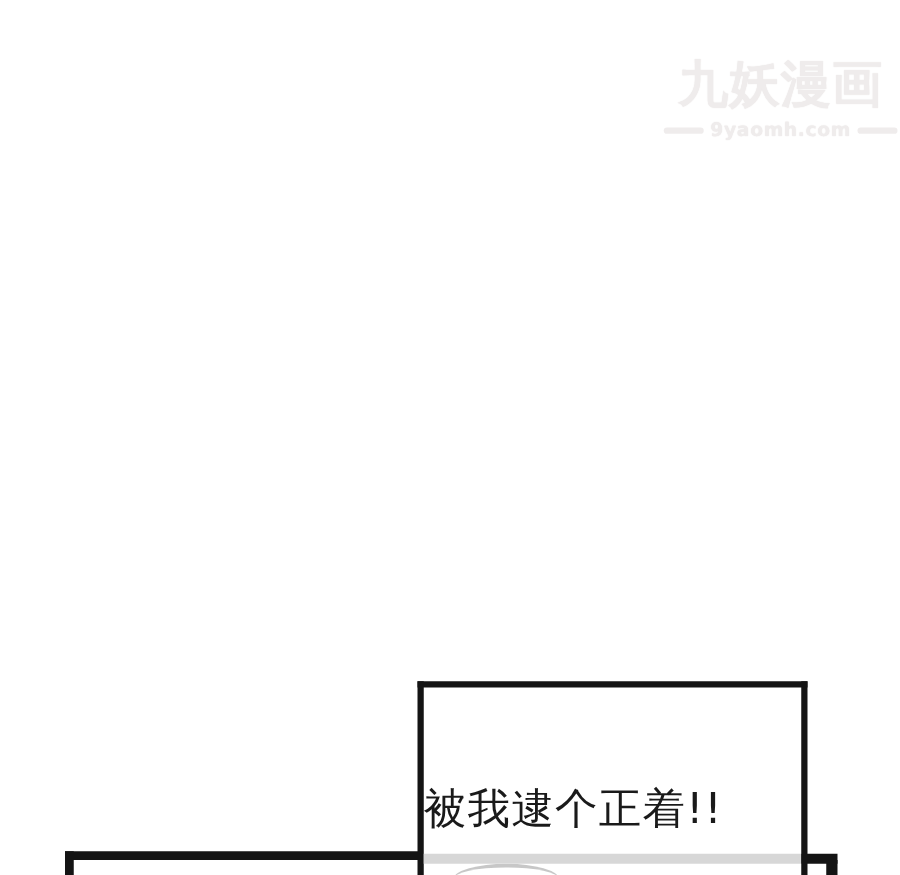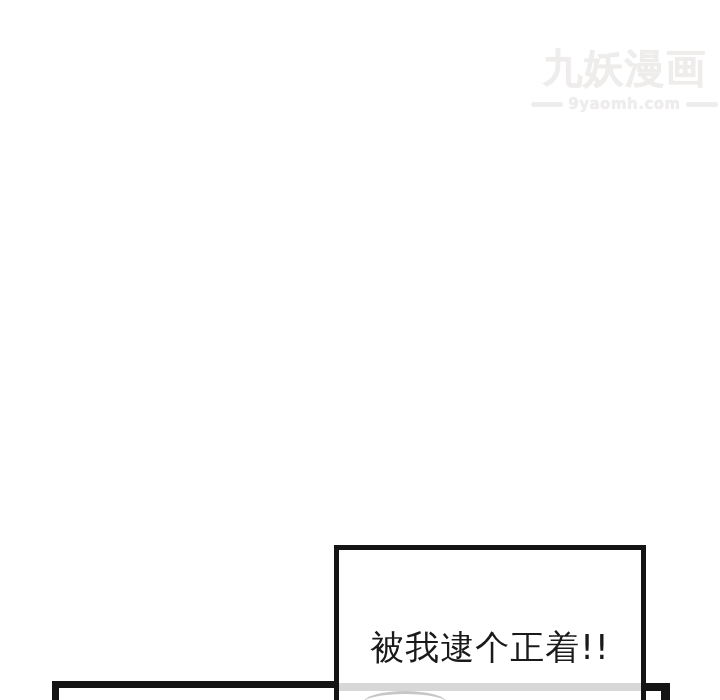--- a/index.html
+++ b/index.html
@@ -64,21 +64,21 @@
     height:160px; 
     background:#ffffff;
     border:5px solid var(--panel-border);
     border-bottom:none;
   }
   .caption-text{
     position:absolute;
     left:339px;
     top:628px;
     width:302px;
-    text-align:center;
+    text-align:left;
     font-size:34px;
     line-height:38px;
     letter-spacing:1px;
     color:#1a1a1a;
     white-space:nowrap;
   }
   
   .panel-seam-band{
     position:absolute;
     left:339px;

